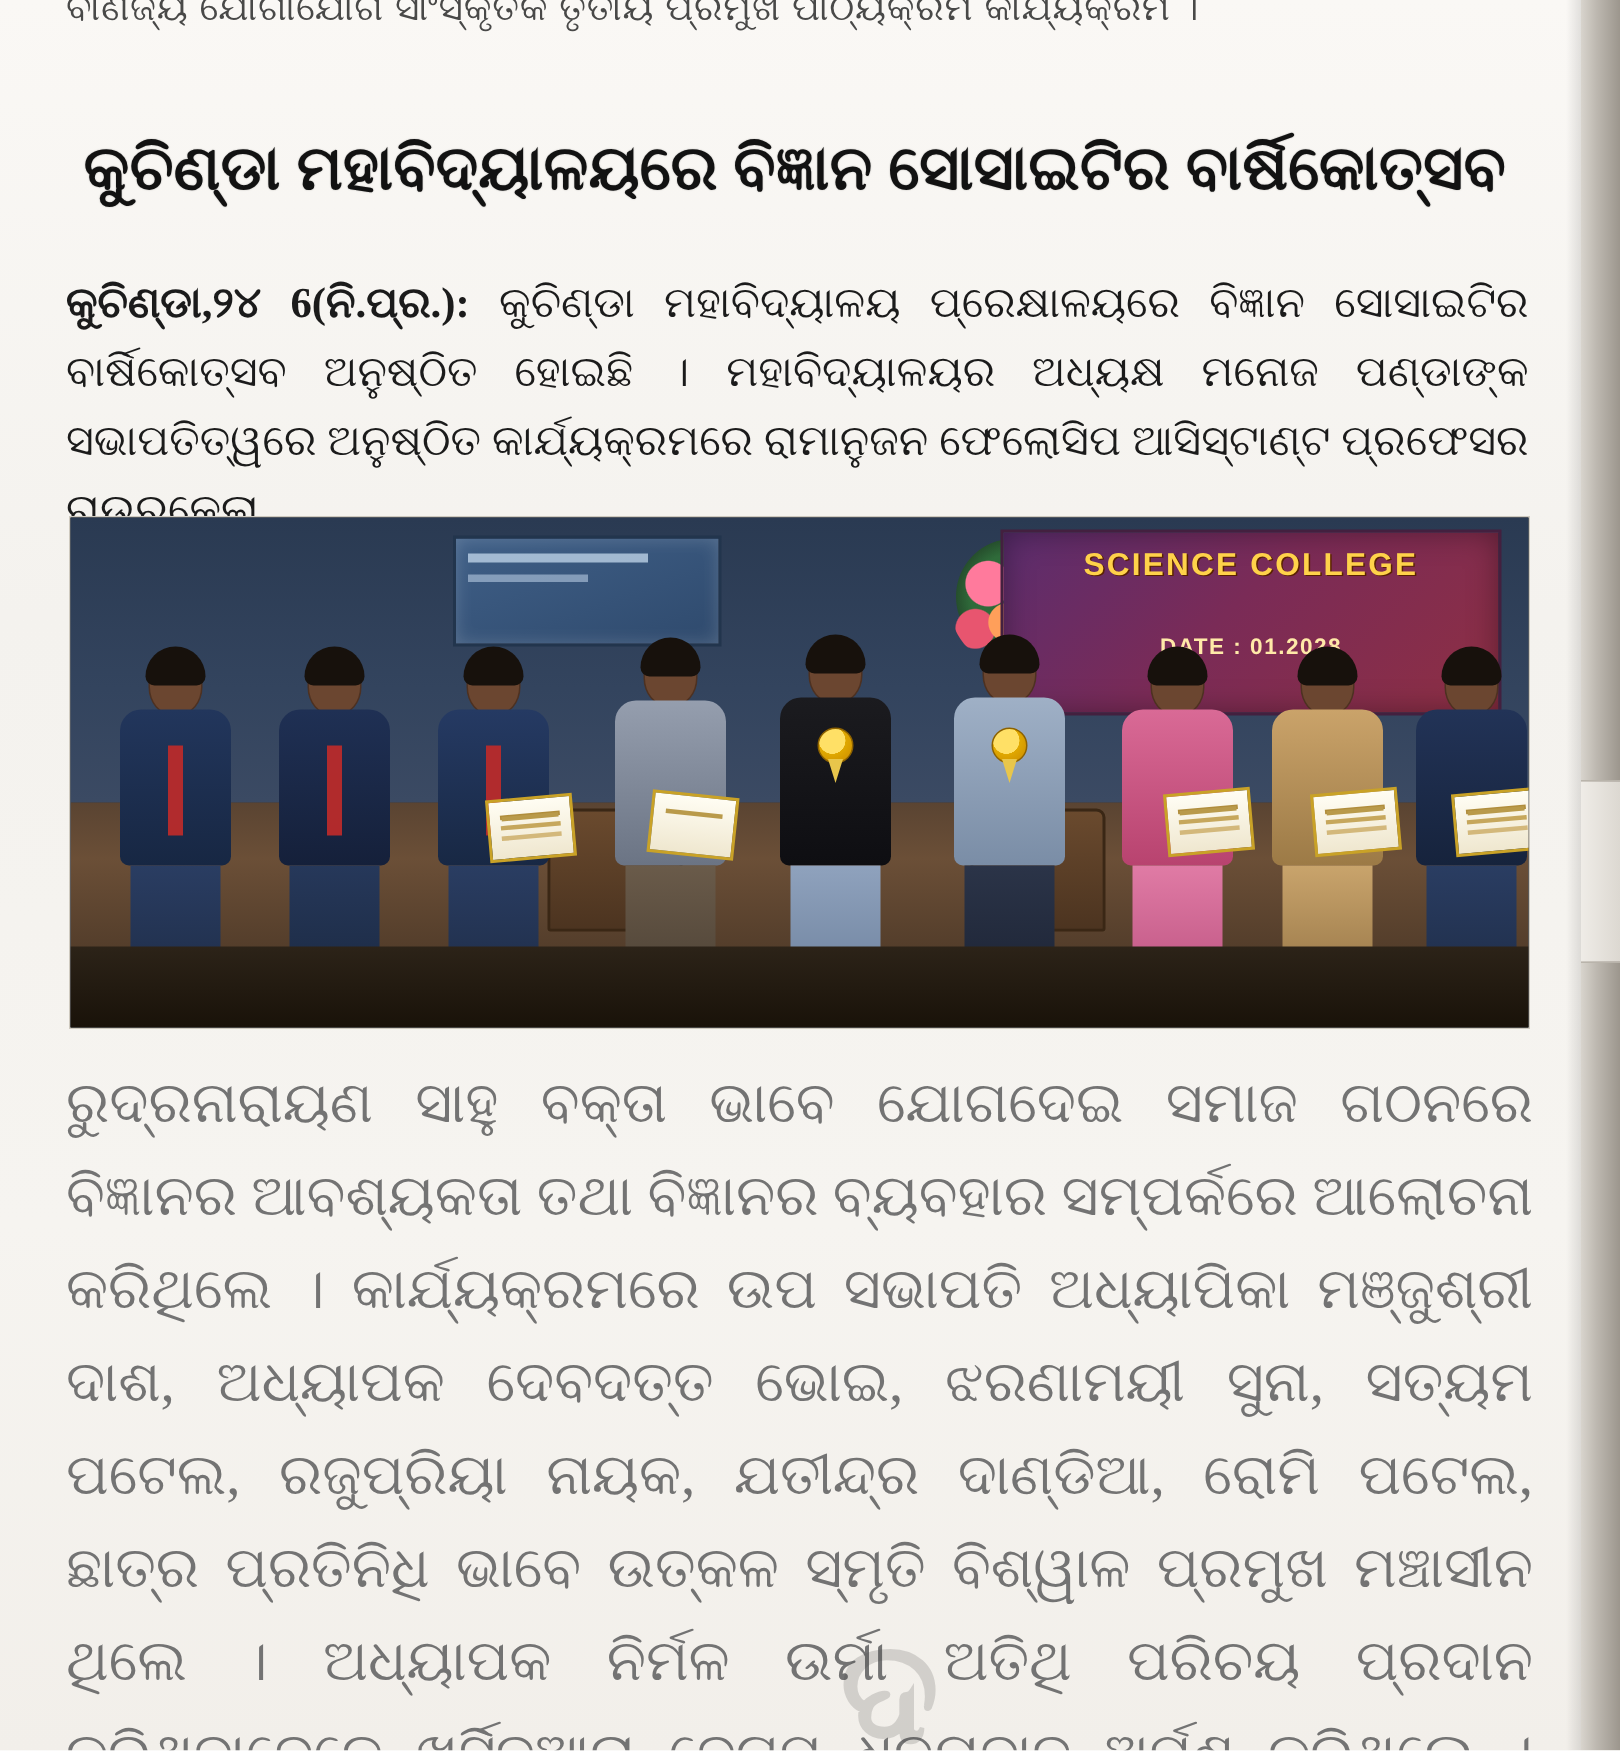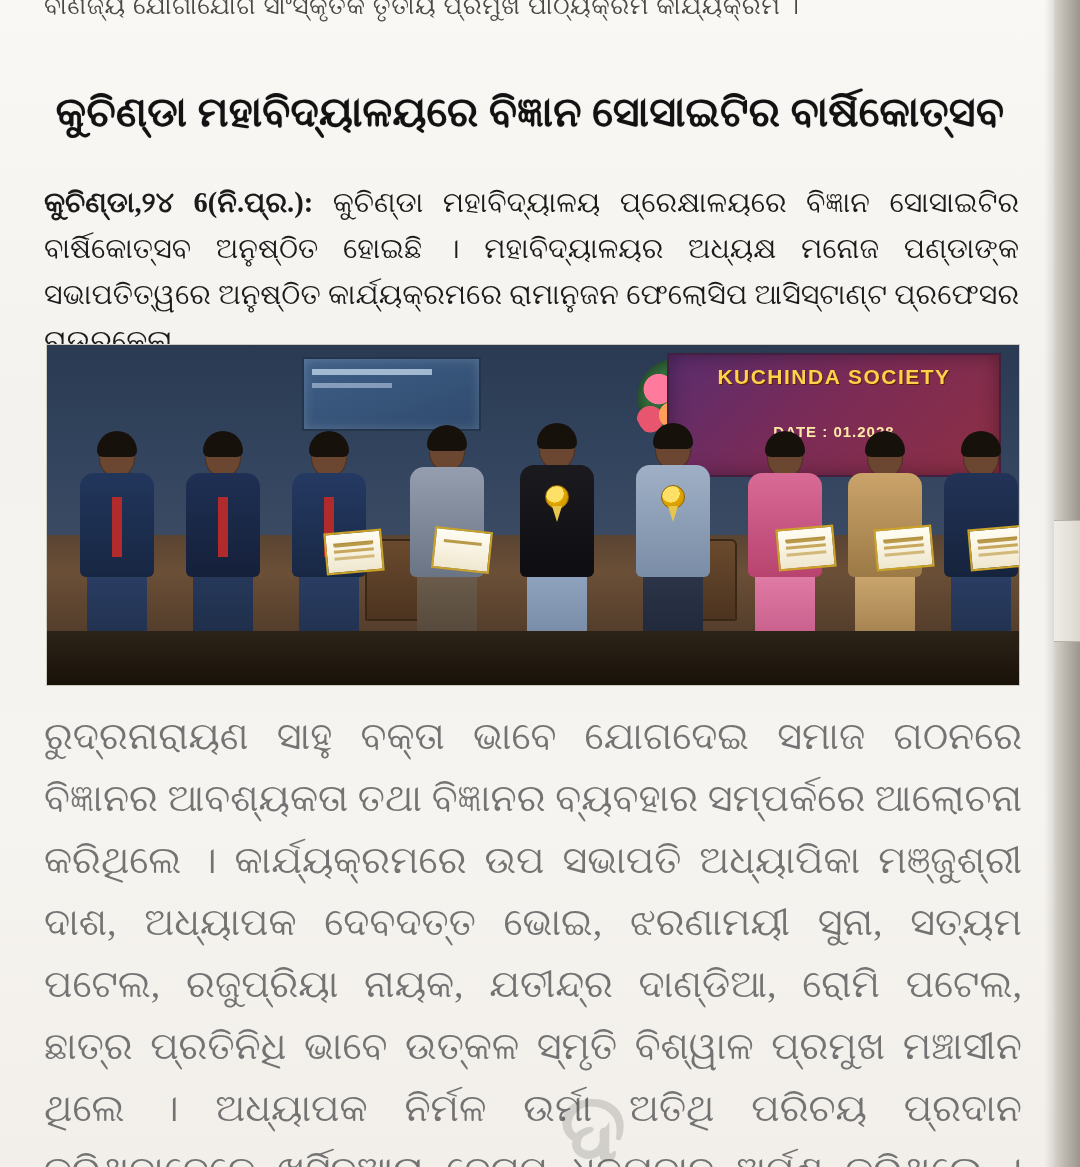--- a/index.html
+++ b/index.html
@@ -349,21 +349,21 @@
         <div class="hall-wall"></div>
 
         <div class="screen">
           <div class="screen-text"></div>
           <div class="screen-text2"></div>
         </div>
 
         <div class="flowers"></div>
 
         <div class="banner">
-          <div class="banner-title">KUCHINDA SOCIETY</div>
+          <div class="banner-title">SCIENCE COLLEGE</div>
           <div class="banner-date">DATE : 01.2028</div>
         </div>
 
         <div class="stage-floor"></div>
         <div class="chair c1"></div>
         <div class="chair c2"></div>
 
         <div class="person" style="left:22px;">
           <div class="head">
               <div class="hair"></div>

